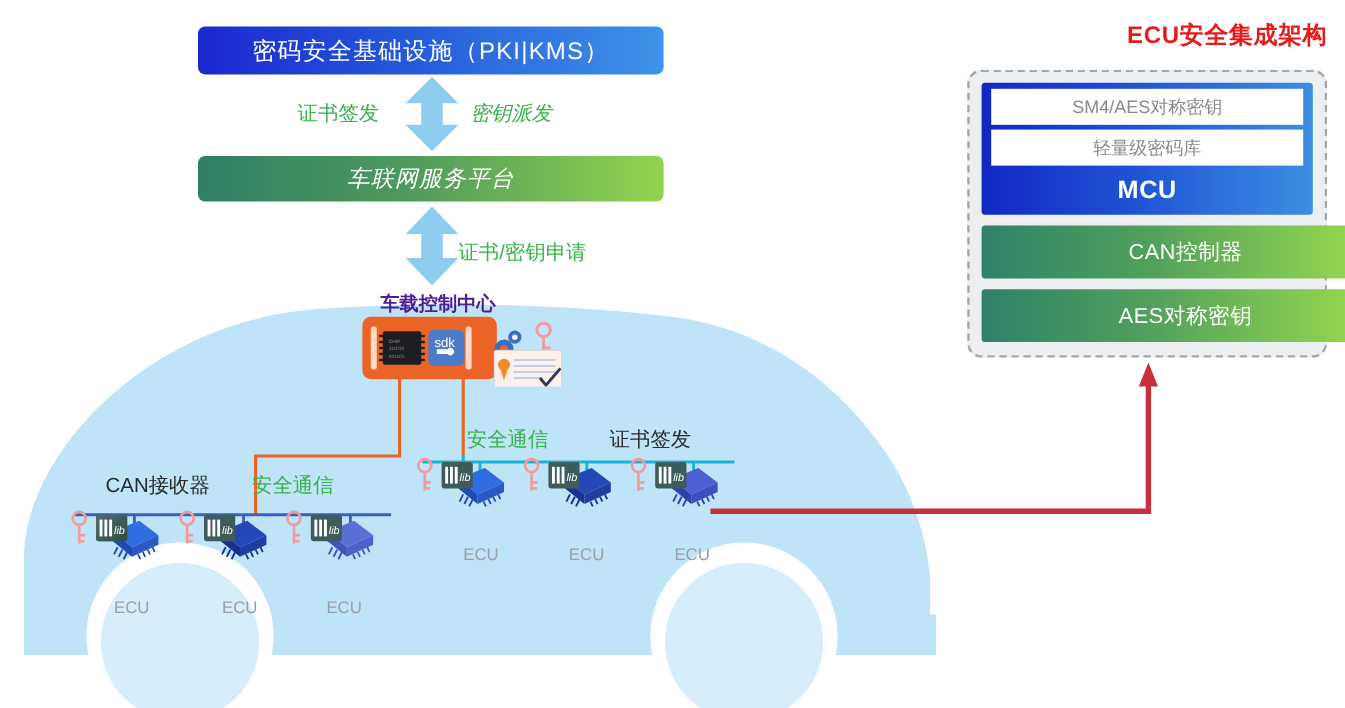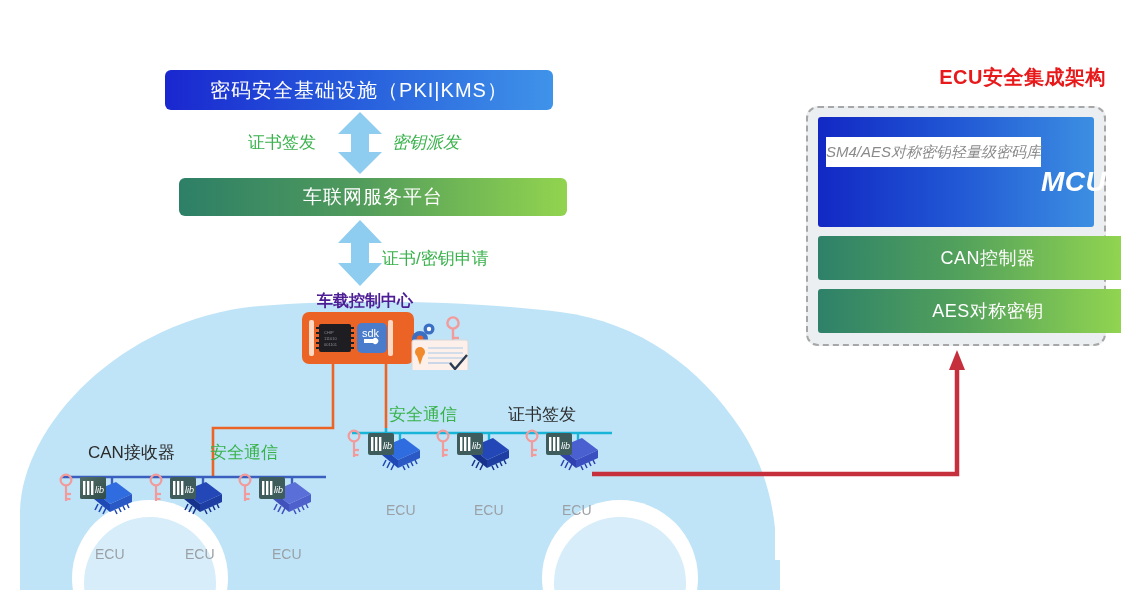--- a/index.html
+++ b/index.html
@@ -1,34 +1,35 @@
 <!DOCTYPE html>
 <html><head>
 <meta charset="utf-8">
 <style>
   html,body{margin:0;padding:0;}
   body{
     width:1121px;height:590px;background:#ffffff;overflow:hidden;position:relative;
     font-family:"Liberation Sans","DejaVu Sans",sans-serif;
   }
-  #stage{position:absolute;left:0;top:0;width:1121px;height:504px;margin-top:48px;}
+  #stage{position:absolute;left:0;top:0;width:1121px;height:504px;}
   .abs{position:absolute;}
 
   
   .bar{
     position:absolute;display:flex;align-items:center;justify-content:center;
     border-radius:6px;color:#ffffff;letter-spacing:1px;white-space:nowrap;
   }
   #pki-bar{
     left:165px;top:22px;width:388px;height:40px;font-size:20px;
     background:linear-gradient(to right,#1a27cf 0%,#2559db 45%,#3f93e9 100%);
   }
   #platform-bar{
-    left:179px;top:130px;width:388px;height:38px;font-size:19px;
+    left:165px;top:130px;width:388px;height:38px;font-size:19px;
     background:linear-gradient(to right,#2d7f67 0%,#4f9a5c 45%,#92d44f 100%);
+    font-style:italic;
   }
 
   .lbl{position:absolute;white-space:nowrap;}
   .green-lbl{color:#38b24a;}
   .dark-lbl{color:#2b2b2b;}
 
   
   .dbl-arrow{position:absolute;}
 
   
@@ -37,30 +38,30 @@
     color:#e8191b;font-size:20px;font-weight:bold;letter-spacing:.5px;white-space:nowrap;
   }
   #ecu-panel{
     position:absolute;left:806px;top:58px;width:300px;height:240px;
     border:2px dashed #a7a7a7;border-radius:12px;background:#eceff1;
     box-sizing:border-box;padding:9px 10px;
   }
   #mcu-block{
     position:relative;width:100%;height:110px;border-radius:3px;box-sizing:border-box;
     background:linear-gradient(to right,#1228c4 0%,#2055d4 48%,#3c8fe2 100%);
-    padding:20px 8px 0 8px;display:flex;flex-direction:row;font-style:italic;
+    padding:5px 8px 0 8px;display:flex;flex-direction:column;
   }
   .white-box{
     background:#ffffff;height:30px;display:flex;align-items:center;justify-content:center;
     color:#8a8a8a;font-size:15px;white-space:nowrap;
   }
   #wb1{margin-bottom:4px;}
   #mcu-label{
     flex:1;display:flex;align-items:center;justify-content:center;
-    color:#ffffff;font-size:28px;font-weight:bold;letter-spacing:.5px;
+    color:#ffffff;font-size:21px;font-weight:bold;letter-spacing:.5px;
   }
   .green-block{
     width:100%;height:44px;margin-top:9px;border-radius:3px;
     background:linear-gradient(to right,#2e8169 0%,#51a05c 45%,#93d650 100%);
     display:flex;align-items:center;justify-content:center;
     color:#ffffff;font-size:18px;letter-spacing:.5px;white-space:nowrap;padding-left:32px;
   }
 
   
   .ecu-cap{position:absolute;color:#9aa0a6;font-size:14px;white-space:nowrap;}

